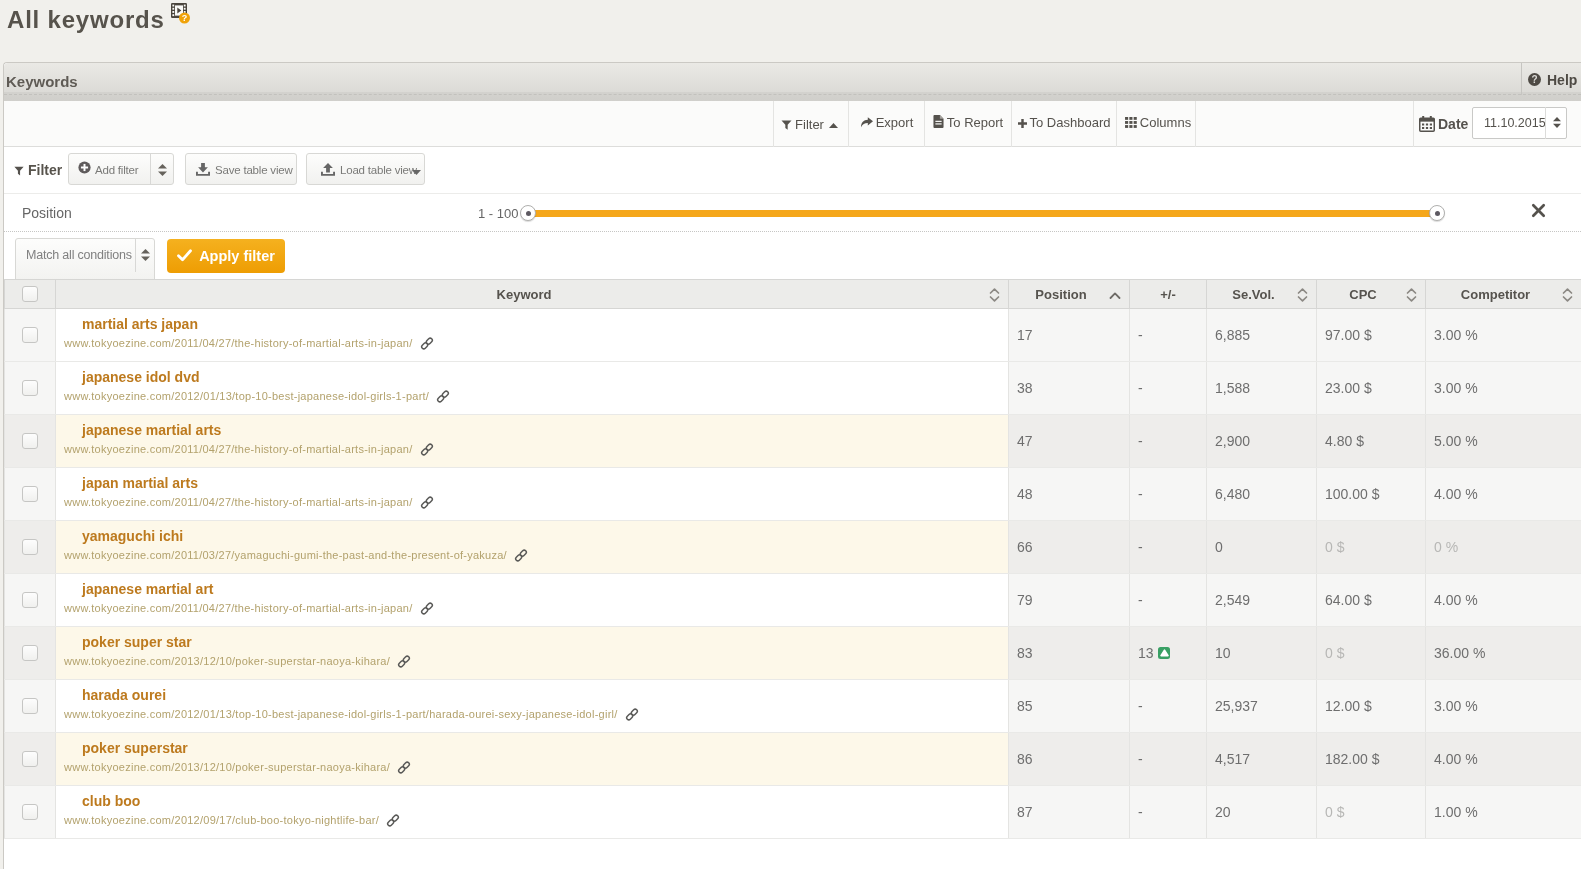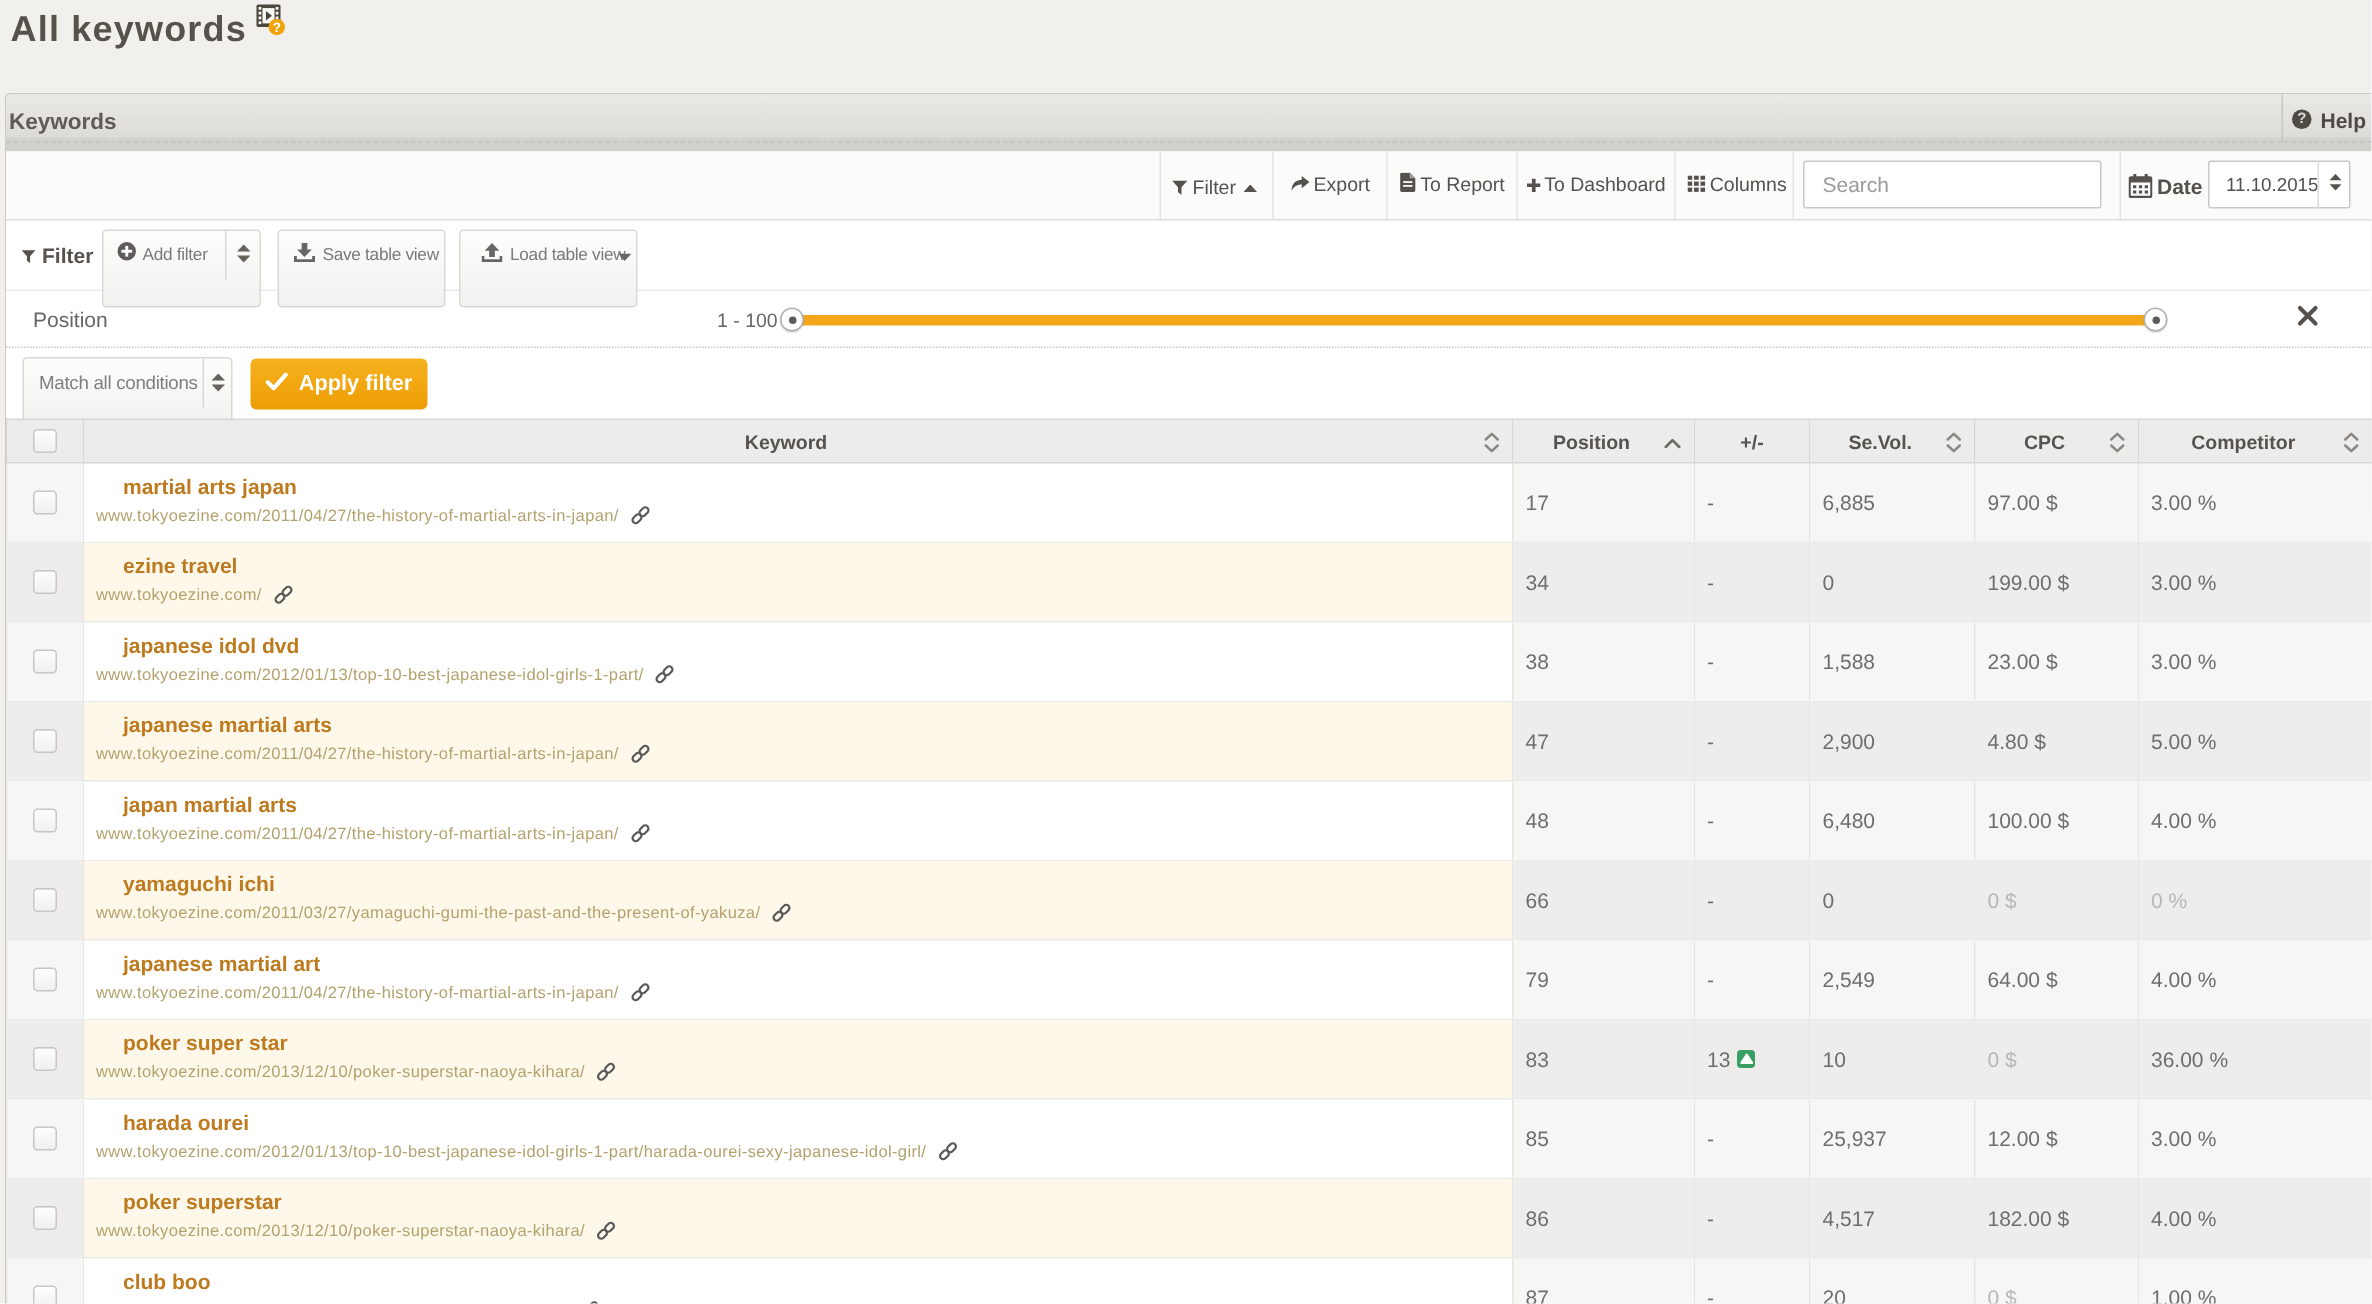--- a/index.html
+++ b/index.html
@@ -24,21 +24,21 @@
 .dlabel { position:absolute; left:1415px; top:0; height:46px; line-height:46px; font-size:14px; font-weight:bold; color:#55524d; }
 .dlabel svg { vertical-align:-3px; margin-right:3px; }
 .dinput { position:absolute; left:1468px; top:6px; width:95px; height:32px; border:1px solid #c9c9c7; border-radius:2px; background:#fff; color:#55524d; font-size:12.5px; line-height:30px; padding-left:11px; }
 .dspin { position:absolute; left:1541px; top:6px; width:22px; height:32px; border-left:1px solid #dcdcda; text-align:center; line-height:30px; }
 .dspin svg { vertical-align:middle; }
 
 .farea { position:absolute; left:0; top:85px; width:100%; height:194px; background:#fff; }
 .frow1 { position:absolute; left:0; top:0; width:100%; height:46px; border-bottom:1px solid #ececea; }
 .flabel { position:absolute; left:10px; top:14px; font-size:14px; font-weight:bold; color:#57534c; }
 .flabel svg { vertical-align:-1px; margin-right:4px; width:10px; height:10px; }
-.gbtn { position:absolute; top:5px; height:52px; background:linear-gradient(#fdfdfc,#f1f1ef); border:1px solid #d8d8d5; border-radius:3px; color:#7a7a78; font-size:11.5px; line-height:32px; text-align:left; white-space:nowrap; overflow:hidden; letter-spacing:-0.2px; }
+.gbtn { position:absolute; top:5px; height:32px; background:linear-gradient(#fdfdfc,#f1f1ef); border:1px solid #d8d8d5; border-radius:3px; color:#7a7a78; font-size:11.5px; line-height:32px; text-align:left; white-space:nowrap; overflow:hidden; letter-spacing:-0.2px; }
 .gbtn svg.mi { vertical-align:-2px; margin-right:5px; }
 .vdiv { position:absolute; right:24px; top:0; height:33px; border-left:1px solid #d8d8d6; }
 .spinr { position:absolute; right:0px; top:0; width:24px; height:33px; text-align:center; line-height:31px; }
 .spinr svg { vertical-align:middle; }
 .frow2 { position:absolute; left:0; top:47px; width:100%; height:37px; border-bottom:1px dotted #c6c6c4; }
 .ptext { position:absolute; left:18px; top:10px; font-size:14px; color:#666; }
 .rtext { position:absolute; left:474px; top:11px; font-size:13px; color:#666; }
 .track { position:absolute; left:524px; top:15px; width:909px; height:7px; background:#f5a71b; border-radius:4px; }
 .handle { position:absolute; top:-5px; width:16px; height:16px; background:#fff; border:1px solid #b0b0ae; border-radius:50%; box-shadow:0 1px 1px rgba(0,0,0,0.15); }
 .handle:after { content:""; position:absolute; left:4.5px; top:4.5px; width:5px; height:5px; background:#5d5961; border-radius:50%; }
@@ -122,21 +122,20 @@
             <rect x="9.4" y="0" width="3.4" height="3.1"></rect>
             <rect x="0" y="4.4" width="3.4" height="3.1"></rect>
             <rect x="4.7" y="4.4" width="3.4" height="3.1"></rect>
             <rect x="9.4" y="4.4" width="3.4" height="3.1"></rect>
             <rect x="0" y="8.8" width="3.4" height="3.1"></rect>
             <rect x="4.7" y="8.8" width="3.4" height="3.1"></rect>
             <rect x="9.4" y="8.8" width="3.4" height="3.1"></rect>
           </g>
         </svg>Columns</div>
     <div class="tsep" style="left:1191px;"></div>
-    <div class="search">Search</div>
     <div class="tsep" style="left:1409px;"></div>
     <div class="dlabel"><svg width="16" height="16" viewBox="0 0 16 16">
           <rect x="0.75" y="2.25" width="14.5" height="13" rx="1" fill="none" stroke="#55524d" stroke-width="1.5"></rect>
           <rect x="0.75" y="2.25" width="14.5" height="3.4" fill="#55524d"></rect>
           <rect x="3.2" y="0" width="2" height="3.4" fill="#55524d"></rect>
           <rect x="10.8" y="0" width="2" height="3.4" fill="#55524d"></rect>
           <g fill="#55524d">
             <rect x="3" y="7.5" width="2.2" height="2"></rect>
             <rect x="6.9" y="7.5" width="2.2" height="2"></rect>
             <rect x="10.8" y="7.5" width="2.2" height="2"></rect>
@@ -266,41 +265,20 @@
                   </g>
                 </svg></div>
             </div>
           </td>
       <td class="num g">17</td>
       <td class="num g">-</td>
       <td class="num g">6,885</td>
       <td class="num g">97.00 $</td>
       <td class="num g">3.00 %</td>
     </tr>
-    <tr class="y">
-      <td class="g">
-            <div class="cb"></div>
-          </td>
-      <td>
-            <div class="kw">
-              <div class="kname">ezine travel</div>
-              <div class="kurl">www.tokyoezine.com/ <svg width="14" height="13" viewBox="0 0 14 13">
-                  <g fill="none" stroke="#5a5a58" stroke-width="1.5" transform="rotate(-45 7 6.5)">
-                    <rect x="0.4" y="4.4" width="6.6" height="4.2" rx="2.1"></rect>
-                    <rect x="7" y="4.4" width="6.6" height="4.2" rx="2.1"></rect>
-                  </g>
-                </svg></div>
-            </div>
-          </td>
-      <td class="num g">34</td>
-      <td class="num g">-</td>
-      <td class="num g">0</td>
-      <td class="num g">199.00 $</td>
-      <td class="num g">3.00 %</td>
-    </tr>
     <tr class="w">
       <td class="g">
             <div class="cb"></div>
           </td>
       <td>
             <div class="kw">
               <div class="kname">japanese idol dvd</div>
               <div class="kurl">www.tokyoezine.com/2012/01/13/top-10-best-japanese-idol-girls-1-part/ <svg width="14" height="13" viewBox="0 0 14 13">
                   <g fill="none" stroke="#5a5a58" stroke-width="1.5" transform="rotate(-45 7 6.5)">
                     <rect x="0.4" y="4.4" width="6.6" height="4.2" rx="2.1"></rect>

